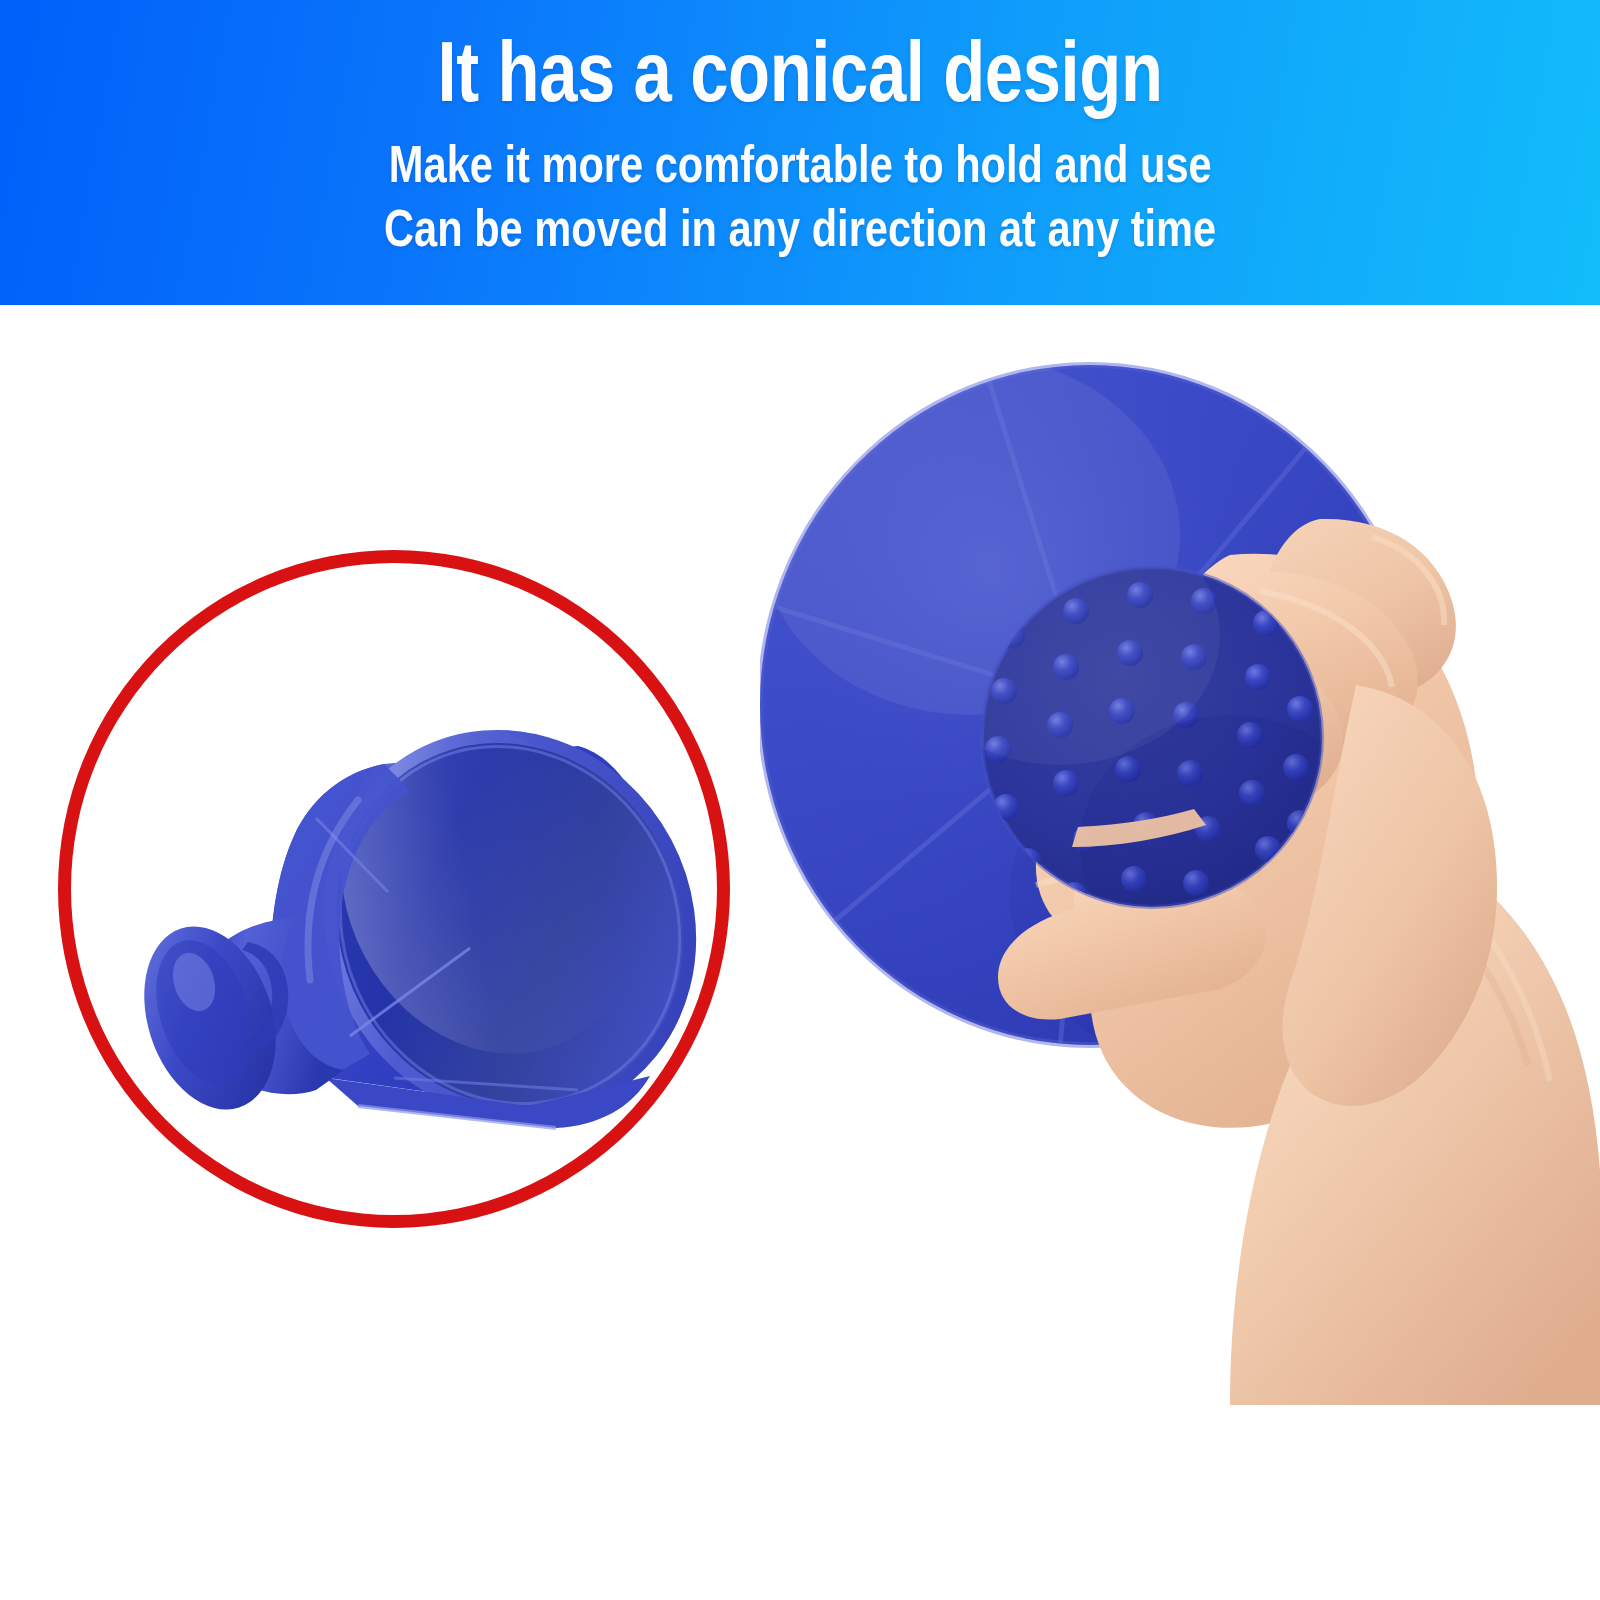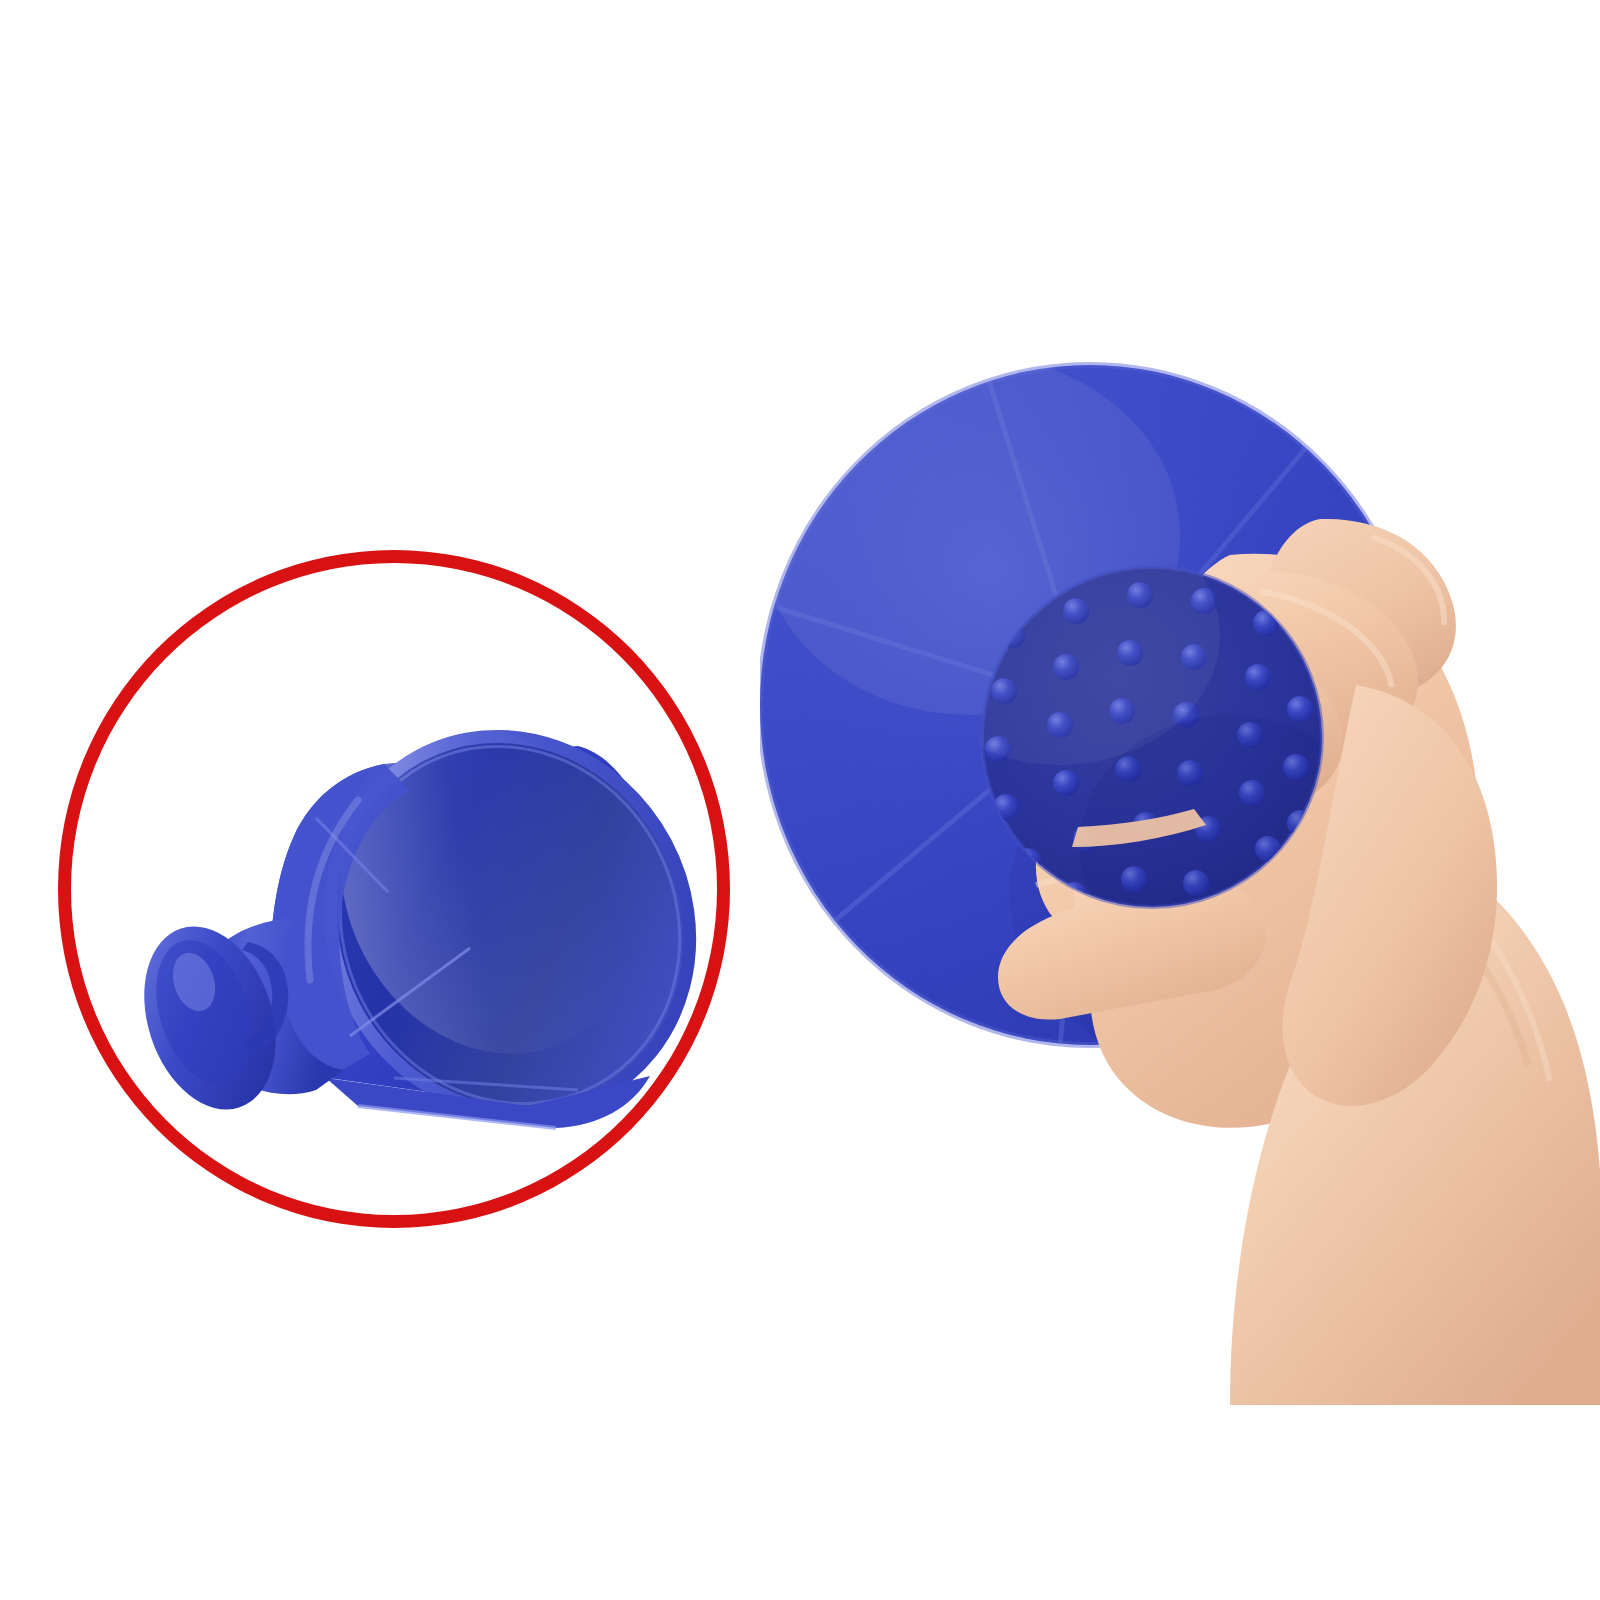--- a/index.html
+++ b/index.html
@@ -63,20 +63,27 @@
   .cone-wrap{position:absolute;left:58px;top:245px;width:672px;height:678px;}
 
   
   .right-panel{position:absolute;left:760px;top:0px;width:840px;height:1100px;}
 </style>
 </head>
 <body>
 
 <div id="page">
 
+  <div class="banner">
+    <div class="banner-inner">
+      <div class="headline">It has a conical design</div>
+      <div class="subline sub1">Make it more comfortable to hold and use</div>
+      <div class="subline sub2">Can be moved in any direction at any time</div>
+    </div>
+  </div>
 
   <div class="stage">
 
     <div class="left-panel">
 
       <div class="cone-wrap">
         <svg width="672" height="678" viewBox="0 0 672 678">
           <defs>
             <linearGradient id="coneBody" x1="0" y1="0" x2="1" y2="0.55">
               <stop offset="0%" stop-color="#5a68d6"></stop>

